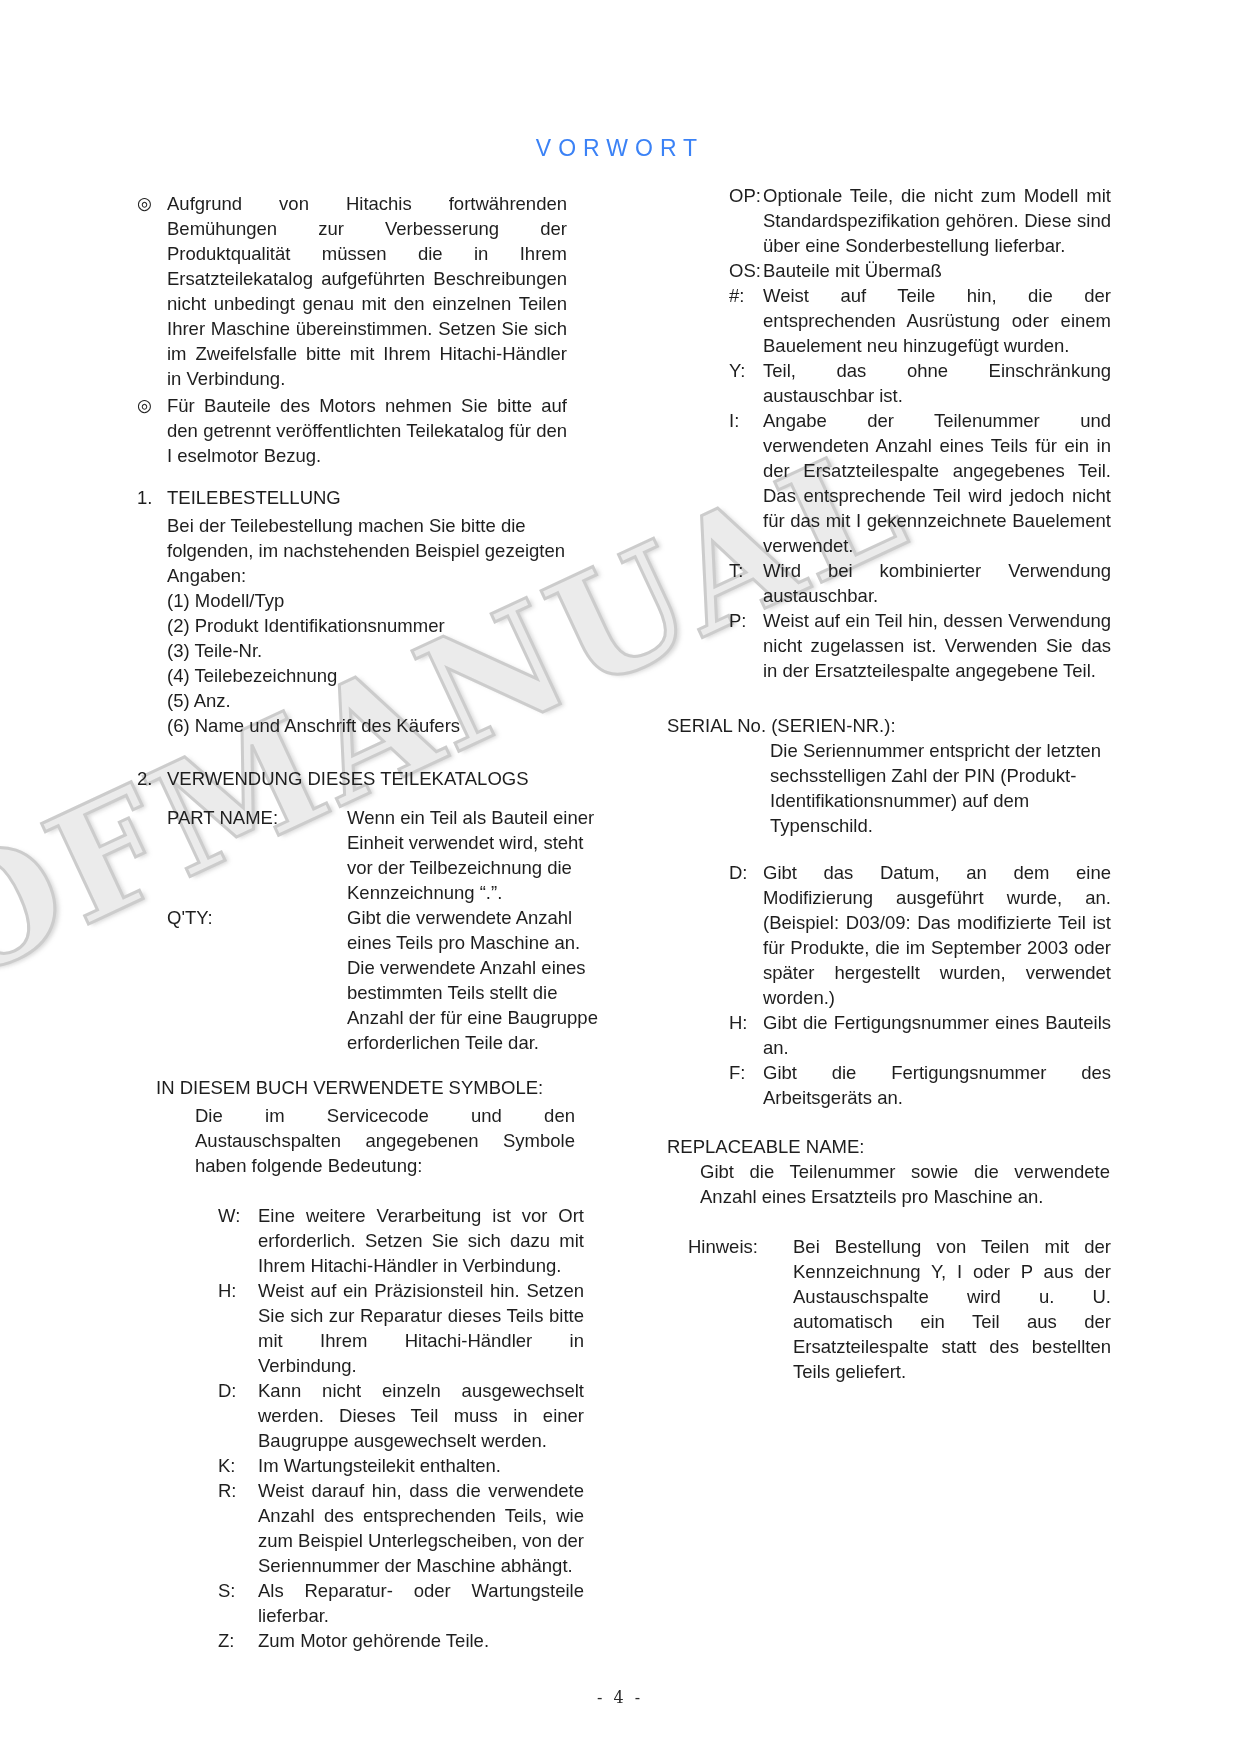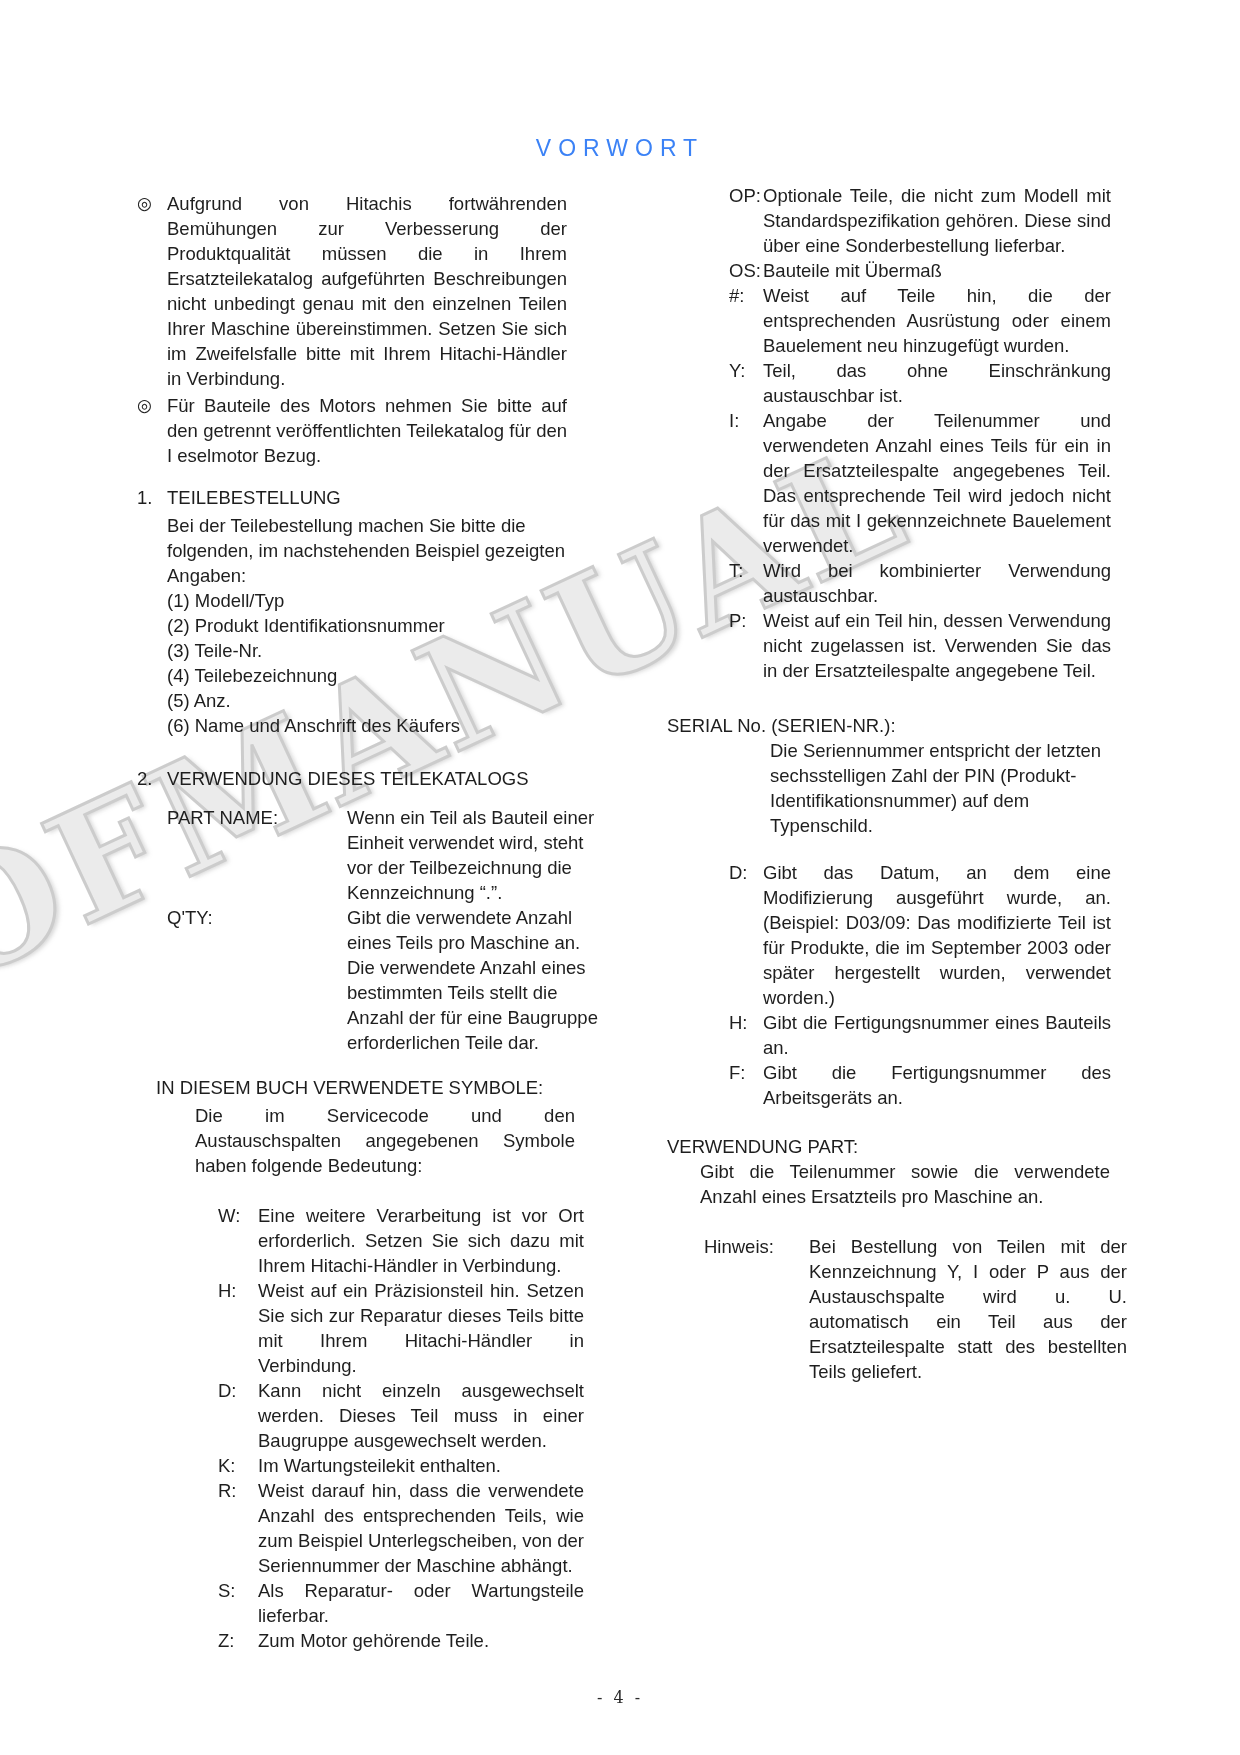--- a/index.html
+++ b/index.html
@@ -57,21 +57,21 @@
   
   .code-row{display:flex;padding-left:62px;}
   .code-key{width:34px;flex:none;}
   .code-text{width:348px;flex:none;}
   .serial-label{margin-top:30px;}
   .serial-text{margin-left:103px;width:340px;}
   .serial-codes{margin-top:22px;}
   .repl-label{margin-top:24px;}
   .repl-text{margin-left:33px;width:410px;}
   .hinweis{display:flex;margin-top:25px;padding-left:21px;}
-  .hinweis-label{width:105px;flex:none;margin-left:16px;}
+  .hinweis-label{width:105px;flex:none;}
   .hinweis-text{width:318px;flex:none;}
   
   .footer{
     position:absolute;left:0;right:0;top:1685px;z-index:1;text-align:center;
     font-family:"DejaVu Serif","Liberation Serif",serif;
     font-size:16px;letter-spacing:3px;color:#2a2a2a;
   }
 </style>
 </head>
 <body>
@@ -231,21 +231,21 @@
           <span class="code-key">H:</span>
           <p class="code-text just">Gibt die Fertigungsnummer eines Bauteils an.</p>
         </div>
 
         <div class="code-row">
           <span class="code-key">F:</span>
           <p class="code-text just">Gibt die Fertigungsnummer des Arbeitsgeräts an.</p>
         </div>
       </div>
 
-    <p class="repl-label">VERWENDUNG PART:</p>
+    <p class="repl-label">REPLACEABLE NAME:</p>
     <p class="repl-text just">Gibt die Teilenummer sowie die verwendete Anzahl eines Ersatzteils pro Maschine an.</p>
 
     <div class="hinweis">
       <span class="hinweis-label">Hinweis:</span>
       <p class="hinweis-text just">Bei Bestellung von Teilen mit der Kennzeichnung Y, I oder P aus der Austauschspalte wird u. U. automatisch ein Teil aus der Ersatzteilespalte statt des bestellten Teils geliefert.</p>
     </div>
 
   </div>
 
   <div class="footer">- 4 -</div>

